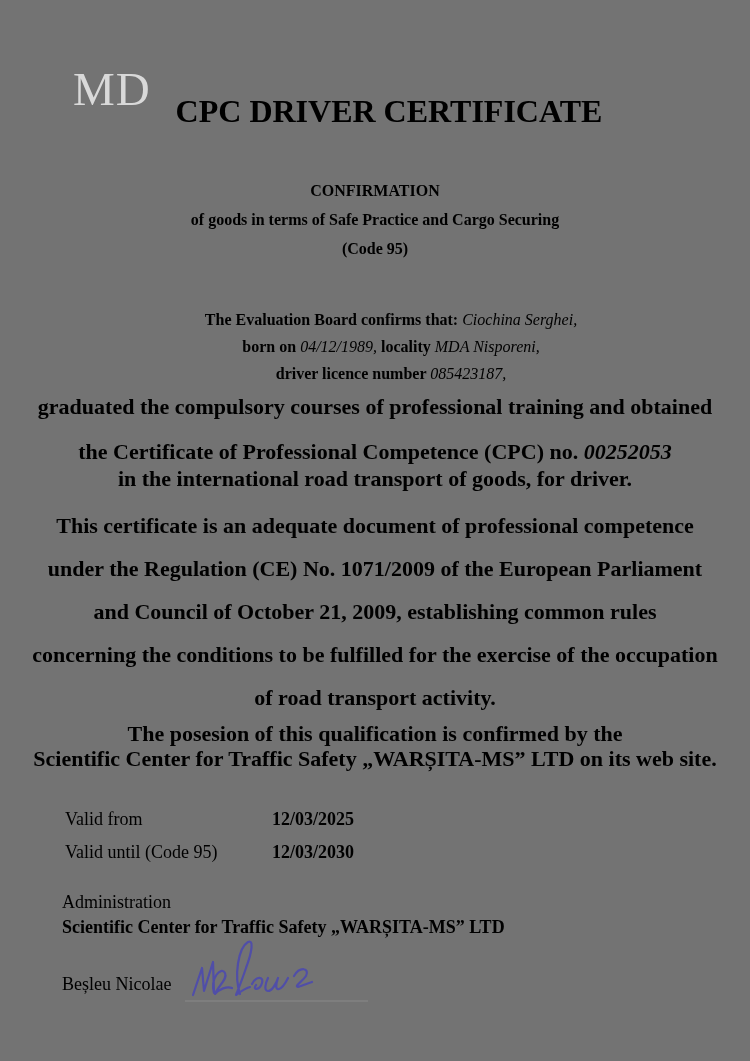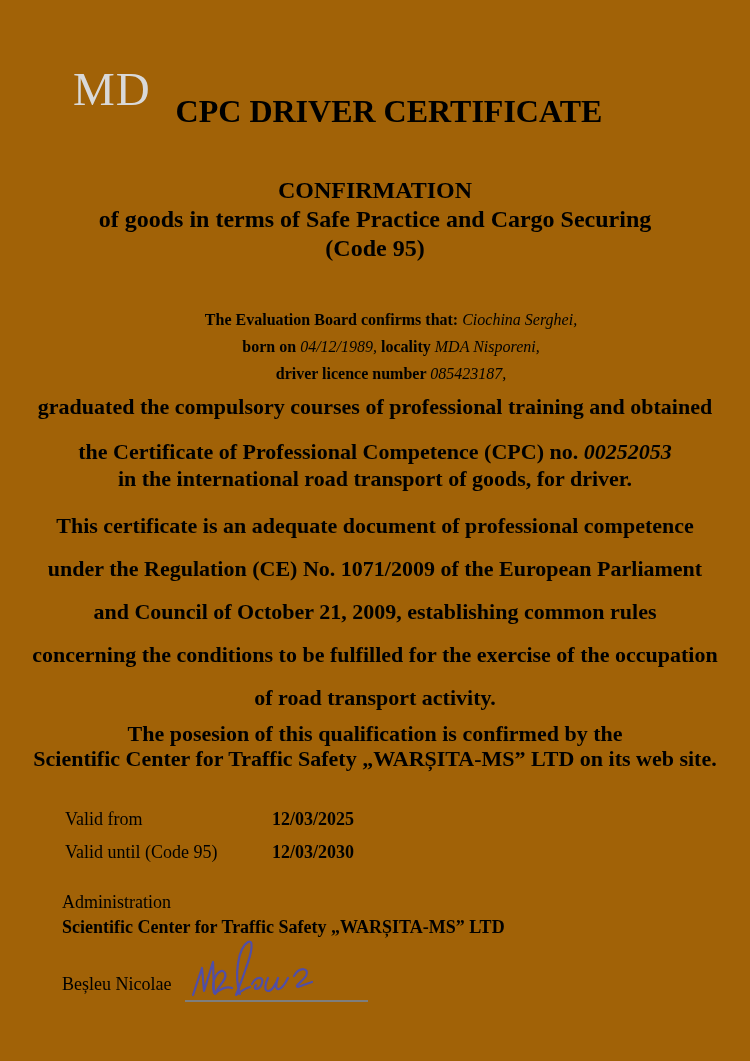--- a/index.html
+++ b/index.html
@@ -1,20 +1,20 @@
 <!DOCTYPE html>
 <html><head>
 <meta charset="utf-8">
 <style>
   html,body{margin:0;padding:0;background:#ffffff;}
   .page{
     position:relative;
     width:750px;
     height:1061px;
-    background:#a16207;
+    background:#737373;
     font-family:"Liberation Serif","DejaVu Serif",serif;
     color:#000000;
     overflow:hidden;
   }
   .watermark{
     position:absolute;
     left:73px; top:64px;
     font-size:47px;
     line-height:50px;
     color:#d9d9d9;
@@ -29,21 +29,21 @@
     text-align:center;
     font-size:32px;
     font-weight:700;
     line-height:38px;
   }
   .heading-block{
     position:absolute;
     left:0; top:176px;
     width:100%;
     text-align:center;
-    font-size:24px;
+    font-size:16px;
     font-weight:700;
     line-height:29px;
   }
   .confirms-block{
     position:absolute;
     left:16px; top:306px;
     width:100%;
     text-align:center;
     font-size:16px;
     line-height:27px;

